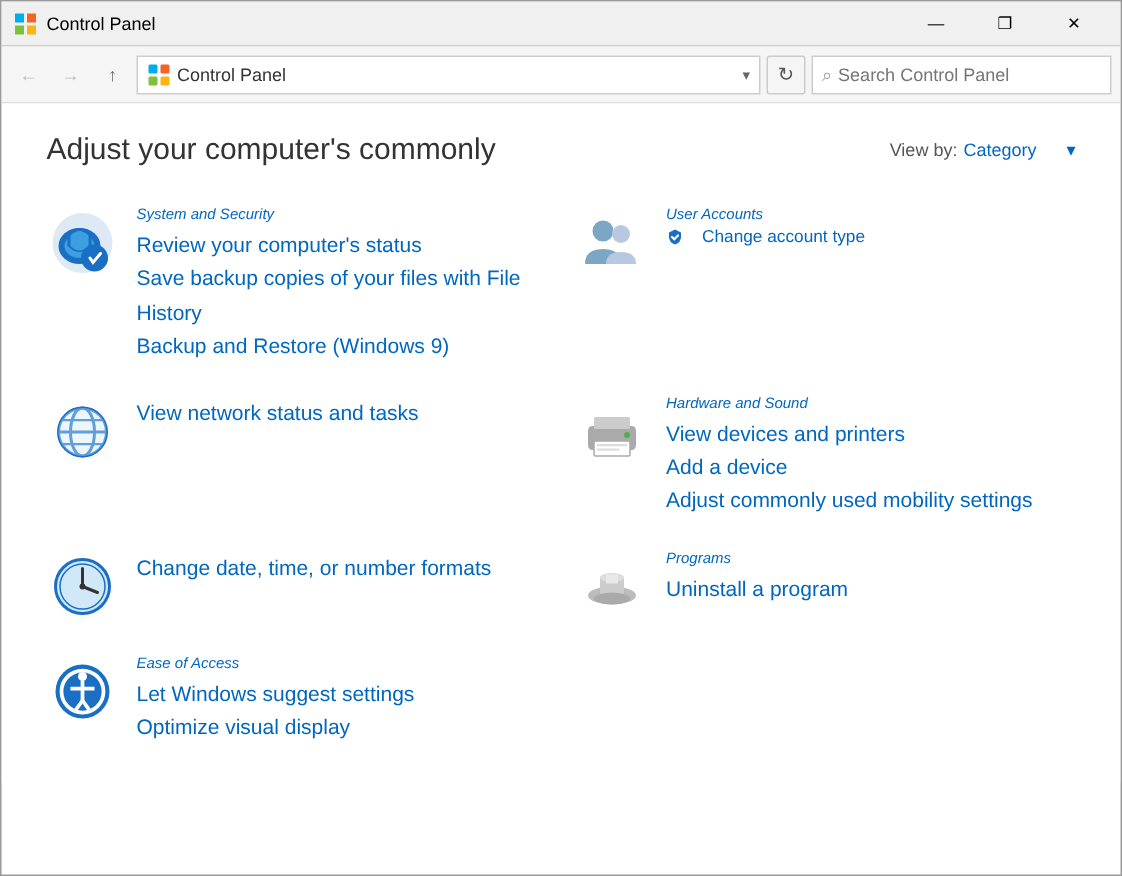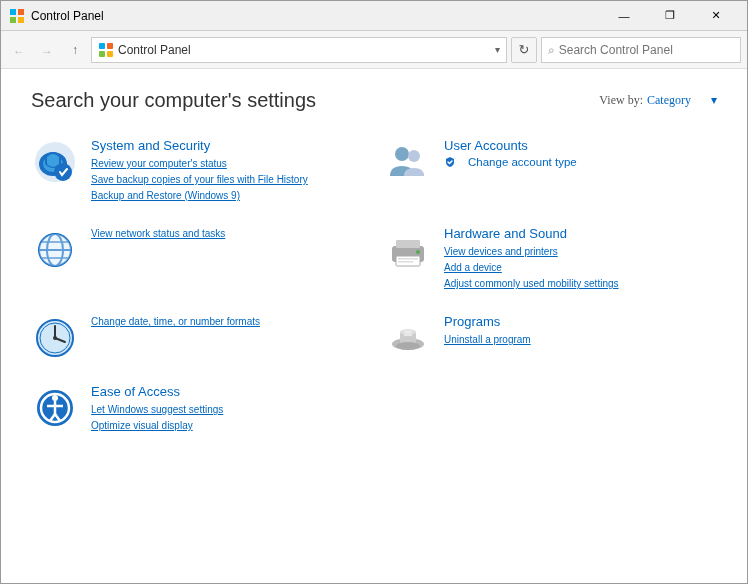--- a/index.html
+++ b/index.html
@@ -147,21 +147,20 @@
       margin-bottom: 20px;
     }
     .viewby {
       float: right;
       display: flex;
       align-items: flex-end;
       gap: 4px;
       font-size: 12px;
       color: #555;
       margin-top: 4px;
-      font-family: Liberation Serif, serif;
     }
     .viewby-label { color: #555; }
     .viewby-value {
       color: #0067c0;
       cursor: pointer;
       display: flex;
       align-items: center;
       gap: 20px;
     }
 
@@ -182,33 +181,33 @@
       width: 48px;
       height: 48px;
       flex-shrink: 0;
       display: flex;
       align-items: center;
       justify-content: center;
     }
     .category-text {}
     .category-title {
       color: #0067c0;
-      font-size: 13px;
+      font-size: 10px;
       cursor: pointer;
       text-decoration: none;
       display: block;
       margin-bottom: 3px;
+      font-style: italic;
     }
     .category-link {
       color: #0067c0;
-      font-size: 10px;
+      font-size: 14px;
       cursor: pointer;
       display: block;
       line-height: 1.6;
-      text-decoration: underline;
     }
     .shield-link {
       display: flex;
       align-items: center;
       gap: 12px;
       color: #0067c0;
       font-size: 11.5px;
       cursor: pointer;
     }
 
@@ -259,21 +258,21 @@
 </div>
 
 <div class="main-content">
   <div class="viewby">
     <span class="viewby-label">View by:</span>
     <span class="viewby-value">
       <span>Category</span>
       <span>▾</span>
     </span>
   </div>
-  <h1 class="page-title">Search your computer's settings</h1>
+  <h1 class="page-title">Adjust your computer's commonly</h1>
 
   <div class="categories">
 
     <div class="category-item">
       <div class="category-icon">
         <svg width="48" height="48" viewBox="0 0 48 48">
           <circle cx="24" cy="24" r="20" fill="#1a6fc4" opacity="0.15"></circle>
           <ellipse cx="22" cy="26" rx="14" ry="12" fill="#1a6fc4"></ellipse>
           <ellipse cx="22" cy="26" rx="10" ry="8" fill="#3b9fe0"></ellipse>
           <path d="M14 18 Q22 10 30 18 L30 26 Q22 34 14 26 Z" fill="#1a6fc4"></path>

